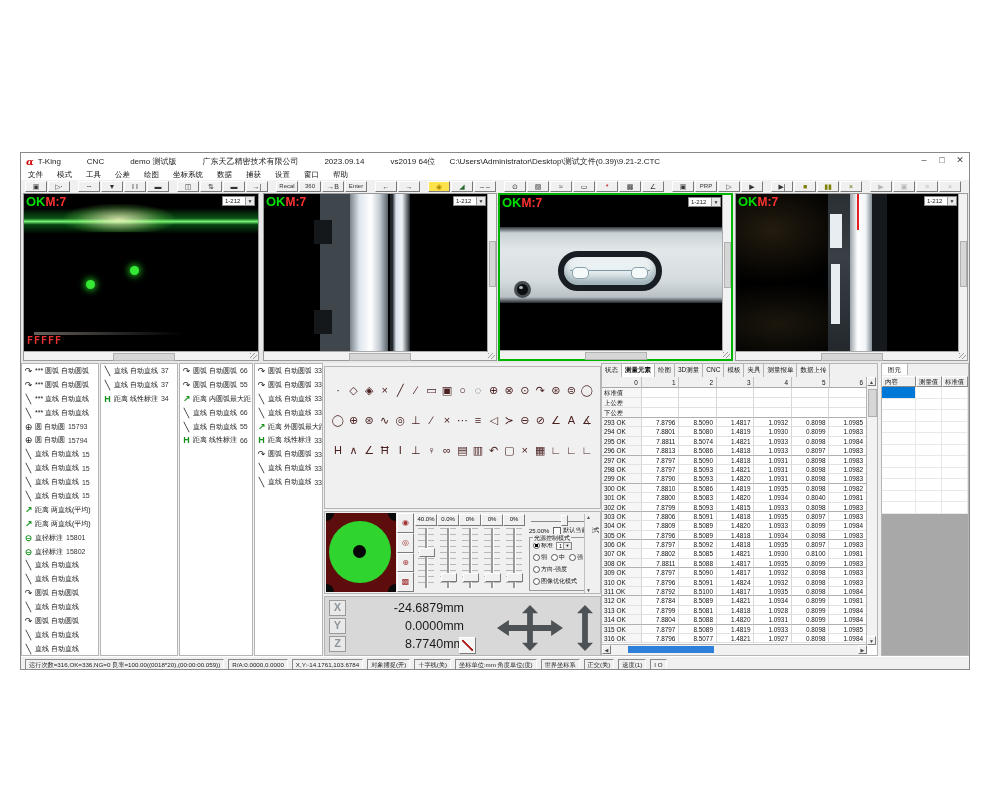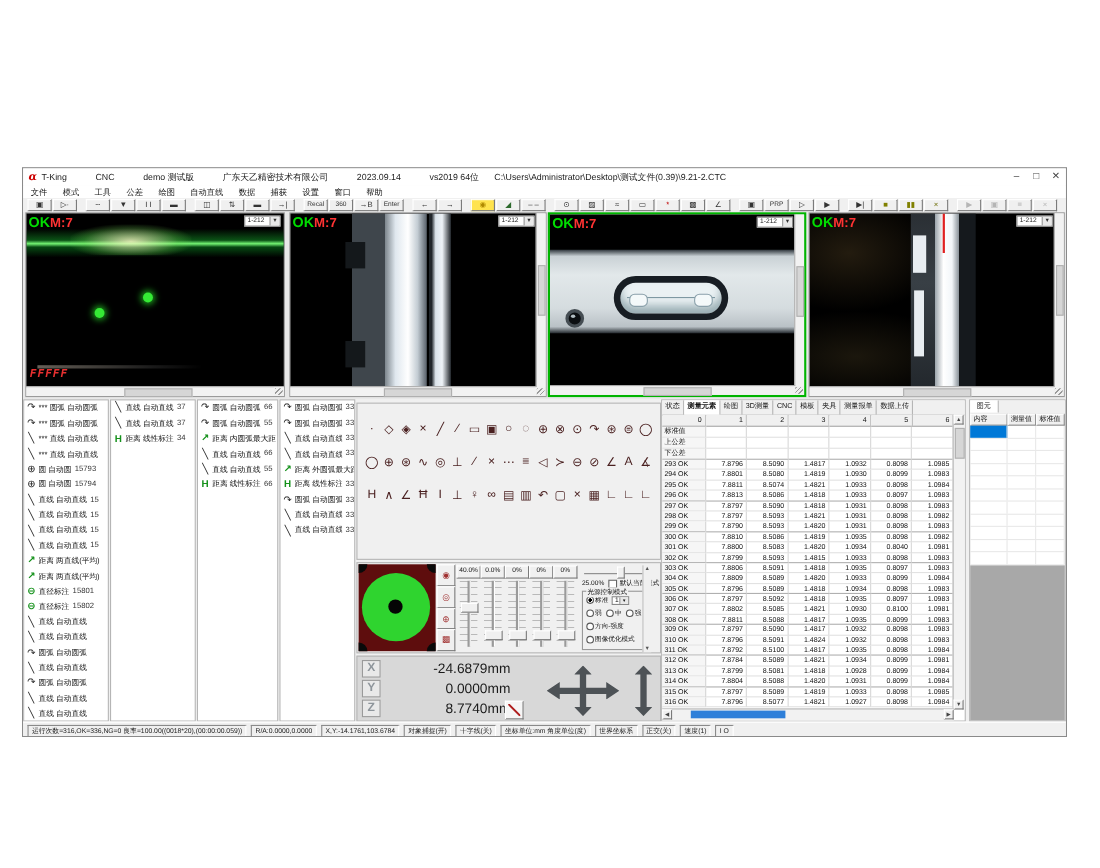--- a/index.html
+++ b/index.html
@@ -36,21 +36,21 @@
   .cam1 .hsb{right:0;}
   .hsb .thumb{position:absolute;left:38%;top:1px;width:60px;height:6px;background:#d6d6d6;border:1px solid #b0b0b0;}
   .vsb{position:absolute;right:0;top:0;bottom:8px;width:8px;background:#f2f2f2;border-left:1px solid #aaa;}
   .vsb .thumb{position:absolute;top:30%;left:1px;width:5px;height:44px;background:#d6d6d6;border:1px solid #b0b0b0;}
   .corner{position:absolute;right:0;bottom:0;width:9px;height:8px;background:#f0f0f0;}
   .corner:before{content:"";position:absolute;inset:1px;background:repeating-linear-gradient(135deg,#9a9a9a 0 1px,transparent 1px 3px);}
   
   .c1-band{position:absolute;left:0;top:14px;width:100%;height:26px;background:linear-gradient(to bottom,rgba(0,40,0,0) 0%,rgba(20,150,40,.55) 40%,rgba(120,255,120,.95) 52%,rgba(10,120,30,.6) 64%,rgba(0,30,0,0) 100%);}
   .c1-glow{position:absolute;left:40px;top:10px;width:110px;height:28px;background:radial-gradient(ellipse at 50% 55%,rgba(255,250,200,.8),rgba(120,220,90,.25) 55%,transparent 75%);}
   .c1-dot{position:absolute;width:9px;height:9px;border-radius:50%;background:#35e935;box-shadow:0 0 6px 2px rgba(40,230,40,.7);}
-  .c1-ff{position:absolute;left:3px;bottom:6px;color:#e83030;font-family:"DejaVu Sans Mono",monospace;font-weight:bold;font-size:10px;letter-spacing:1px;font-style:italic;}
+  .c1-ff{position:absolute;left:3px;bottom:6px;color:#e83030;font-family:"DejaVu Sans Mono",monospace;font-weight:bold;font-size:10px;letter-spacing:1px;}
   .c1-smear{position:absolute;left:10px;bottom:17px;width:150px;height:3px;background:linear-gradient(to right,rgba(255,240,220,.4),rgba(255,255,255,.1) 70%,transparent);}
   
   .c2-gray{position:absolute;left:56px;top:0;width:30px;height:100%;background:#3f464c;}
   .c2-notch{position:absolute;left:50px;width:18px;height:24px;background:#14181b;}
   .c2-bright{position:absolute;left:86px;top:0;width:38px;height:100%;background:linear-gradient(to right,#7c858c,#dfe7ee 25%,#ffffff 55%,#c3ccd3 78%,#59616a 100%);}
   .c2-second{position:absolute;left:126px;top:0;width:20px;height:100%;background:linear-gradient(to right,#21262b 0 12%,#dbe3ea 30%,#eef3f7 60%,#20252a 100%);}
   
   .c3-metal{position:absolute;left:0;top:32px;width:100%;height:76px;background:linear-gradient(to bottom,#30373d 0,#c9d1d5 6px,#e2e8ea 30%,#d5dcdf 70%,#b9c1c6 calc(100% - 6px),#23292e 100%);}
   .c3-slot{position:absolute;left:58px;top:24px;width:104px;height:40px;border-radius:22px;border:6px solid #171d23;background:#eaf1f3;box-sizing:border-box;box-shadow:inset 0 -7px 8px rgba(90,120,130,.55);}
   .c3-slot .pinline{position:absolute;left:6px;right:6px;top:46%;height:1.5px;background:#7e98a2;}
@@ -168,21 +168,21 @@
       <span class="wbtn">✕</span>
     </span>
   </div>
 
   <div class="menubar" id="menubar">
       <span class="menu-item">文件</span>
       <span class="menu-item">模式</span>
       <span class="menu-item">工具</span>
       <span class="menu-item">公差</span>
       <span class="menu-item">绘图</span>
-      <span class="menu-item">自动直线</span>
+      <span class="menu-item">坐标系统</span>
       <span class="menu-item">数据</span>
       <span class="menu-item">捕获</span>
       <span class="menu-item">设置</span>
       <span class="menu-item">窗口</span>
       <span class="menu-item">帮助</span>
     </div>
 
   <div class="toolbar" id="toolbar">
       <span class="tb-group">
         <span class="tb-btn">▣</span>

